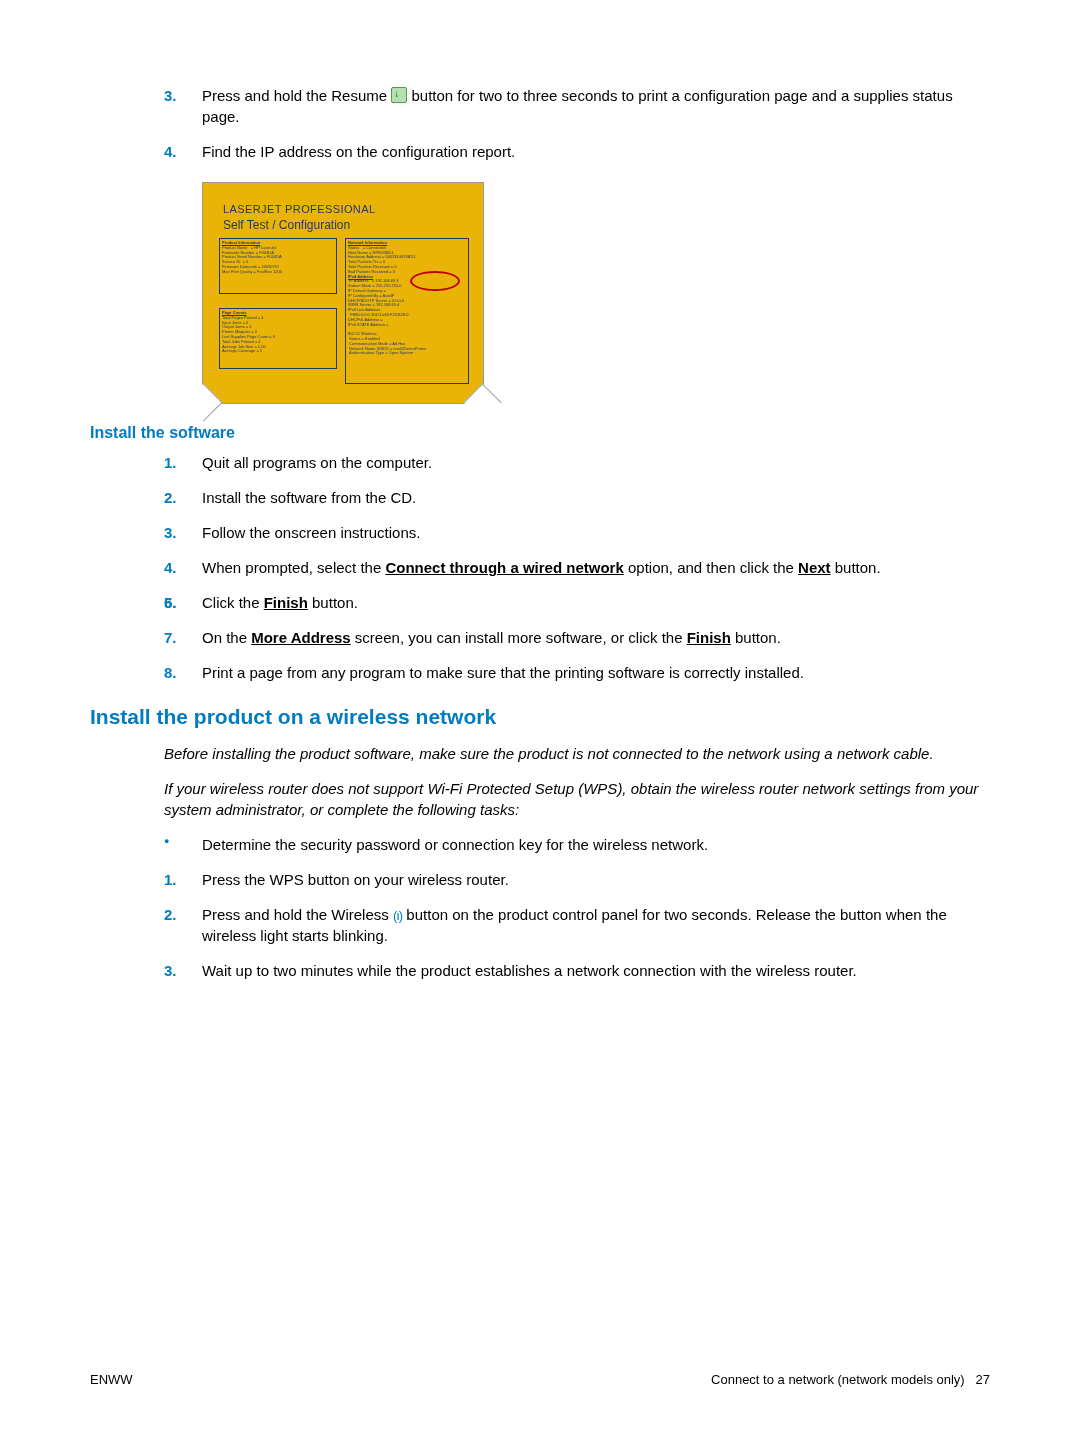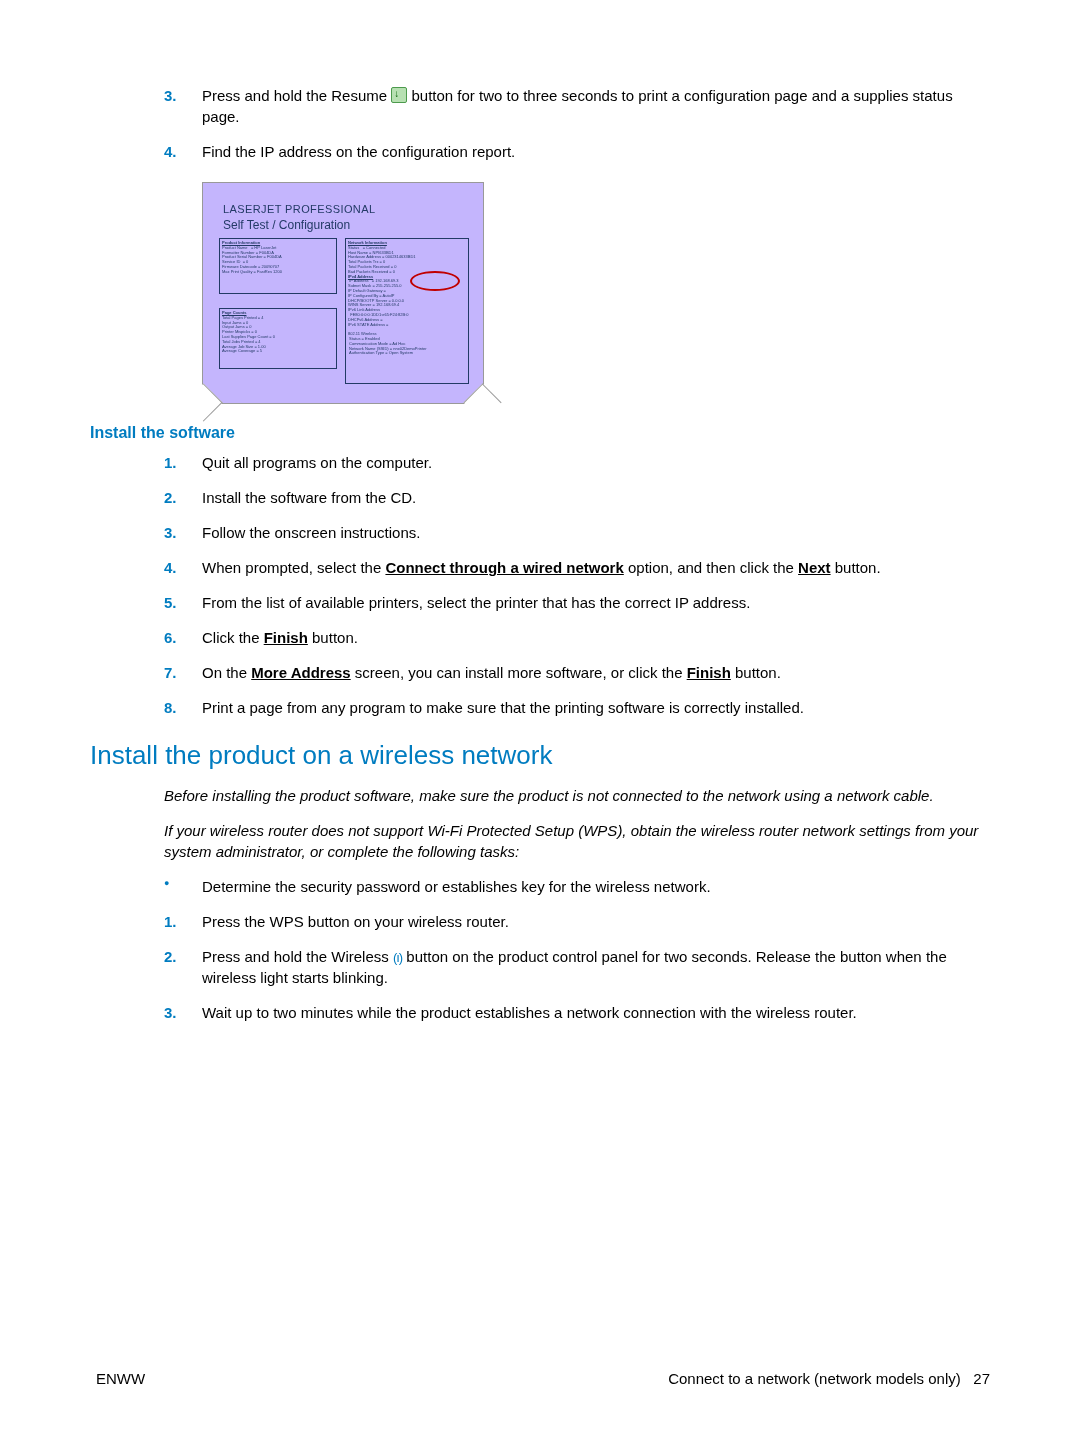--- a/index.html
+++ b/index.html
@@ -55,21 +55,21 @@
   .wireless-icon {
     color:#007cc0;
     font-size:13px;
     letter-spacing:-1px;
   }
   .figure {
     margin: 20px 0 20px 112px;
     border: 1px solid #999;
     width: 280px;
     height: 220px;
-    background: #c4b5fd;
+    background: #eab308;
     position: relative;
     font-size: 5px;
     color: #233a66;
   }
   .figure .fighead {
     position:absolute;
     top:20px; left:20px;
     font-size:11px;
     color:#233a66;
     letter-spacing:0.4px;
@@ -105,22 +105,22 @@
   .figure .corner.bl{ left:-13px; bottom:-13px; border:0; border-top:1px solid #999; border-right:1px solid #999;}
   .figure .corner.br{ right:-13px; bottom:-13px; border:0; border-top:1px solid #999; border-right:1px solid #999; transform:rotate(-45deg);}
   h3.subhead {
     color:#007cc0;
     font-size:16px;
     font-weight: bold;
     margin: 10px 0 10px 0;
   }
   h2.sechead {
     color:#007cc0;
-    font-size:26px;
-    font-weight: normal;
+    font-size:21px;
+    font-weight: bold;
     margin: 22px 0 14px 0;
   }
   .body-para {
     margin: 0 0 14px 74px;
     line-height:1.4;
     font-style:italic;
   }
   ul.bullets {
     list-style: none;
     padding-left: 112px;
@@ -136,25 +136,25 @@
     color: #007cc0;
     position: absolute;
     left: -38px;
     top: 1px;
     font-size: 9px;
   }
   b { font-weight: bold; text-decoration: underline; }
   .footer {
     position:absolute;
     bottom: 50px;
-    left:96px;
+    left:90px;
     right:90px;
     display:flex;
     justify-content:space-between;
-    font-size:15px;
+    font-size:13px;
   }
 </style>
 </head>
 <body>
 
 <div class="page">
 
   <ol class="bluesteps">
     <li>
       <span class="num">3.</span>
@@ -194,39 +194,39 @@
   <h3 class="subhead">Install the software</h3>
 
   <ol class="bluesteps">
     <li><span class="num">1.</span><span>Quit all programs on the computer.</span></li>
     <li><span class="num">2.</span><span>Install the software from the CD.</span></li>
     <li><span class="num">3.</span><span>Follow the onscreen instructions.</span></li>
     <li>
       <span class="num">4.</span>
       <span>When prompted, select the </span><b>Connect through a wired network</b><span> option, and then click the </span><b>Next</b><span> button.</span>
     </li>
-    <li><span class="num">5.</span><span>From the list of available printers, select the printer that has the correct IP address.</span></li>
+    <li><span class="num">5.</span></li>
     <li>
       <span class="num">6.</span>
       <span>Click the </span><b>Finish</b><span> button.</span>
     </li>
     <li>
       <span class="num">7.</span>
       <span>On the </span><b>More Address</b><span> screen, you can install more software, or click the </span><b>Finish</b><span> button.</span>
     </li>
     <li><span class="num">8.</span><span>Print a page from any program to make sure that the printing software is correctly installed.</span></li>
   </ol>
 
   <h2 class="sechead">Install the product on a wireless network</h2>
 
   <p class="body-para">Before installing the product software, make sure the product is not connected to the network using a network cable.</p>
   <p class="body-para">If your wireless router does not support Wi-Fi Protected Setup (WPS), obtain the wireless router network settings from your system administrator, or complete the following tasks:</p>
 
   <ul class="bullets">
-    <li>Determine the security password or establishes key for the wireless network.</li>
+    <li>Determine the security password or connection key for the wireless network.</li>
   </ul>
 
 
 
   <ol class="bluesteps">
     <li><span class="num">1.</span><span>Press the WPS button on your wireless router.</span></li>
     <li>
       <span class="num">2.</span>
       <span>Press and hold the Wireless </span><span class="wireless-icon">(ı)</span><span> button on the product control panel for two seconds. Release the button when the wireless light starts blinking.</span>
     </li>

